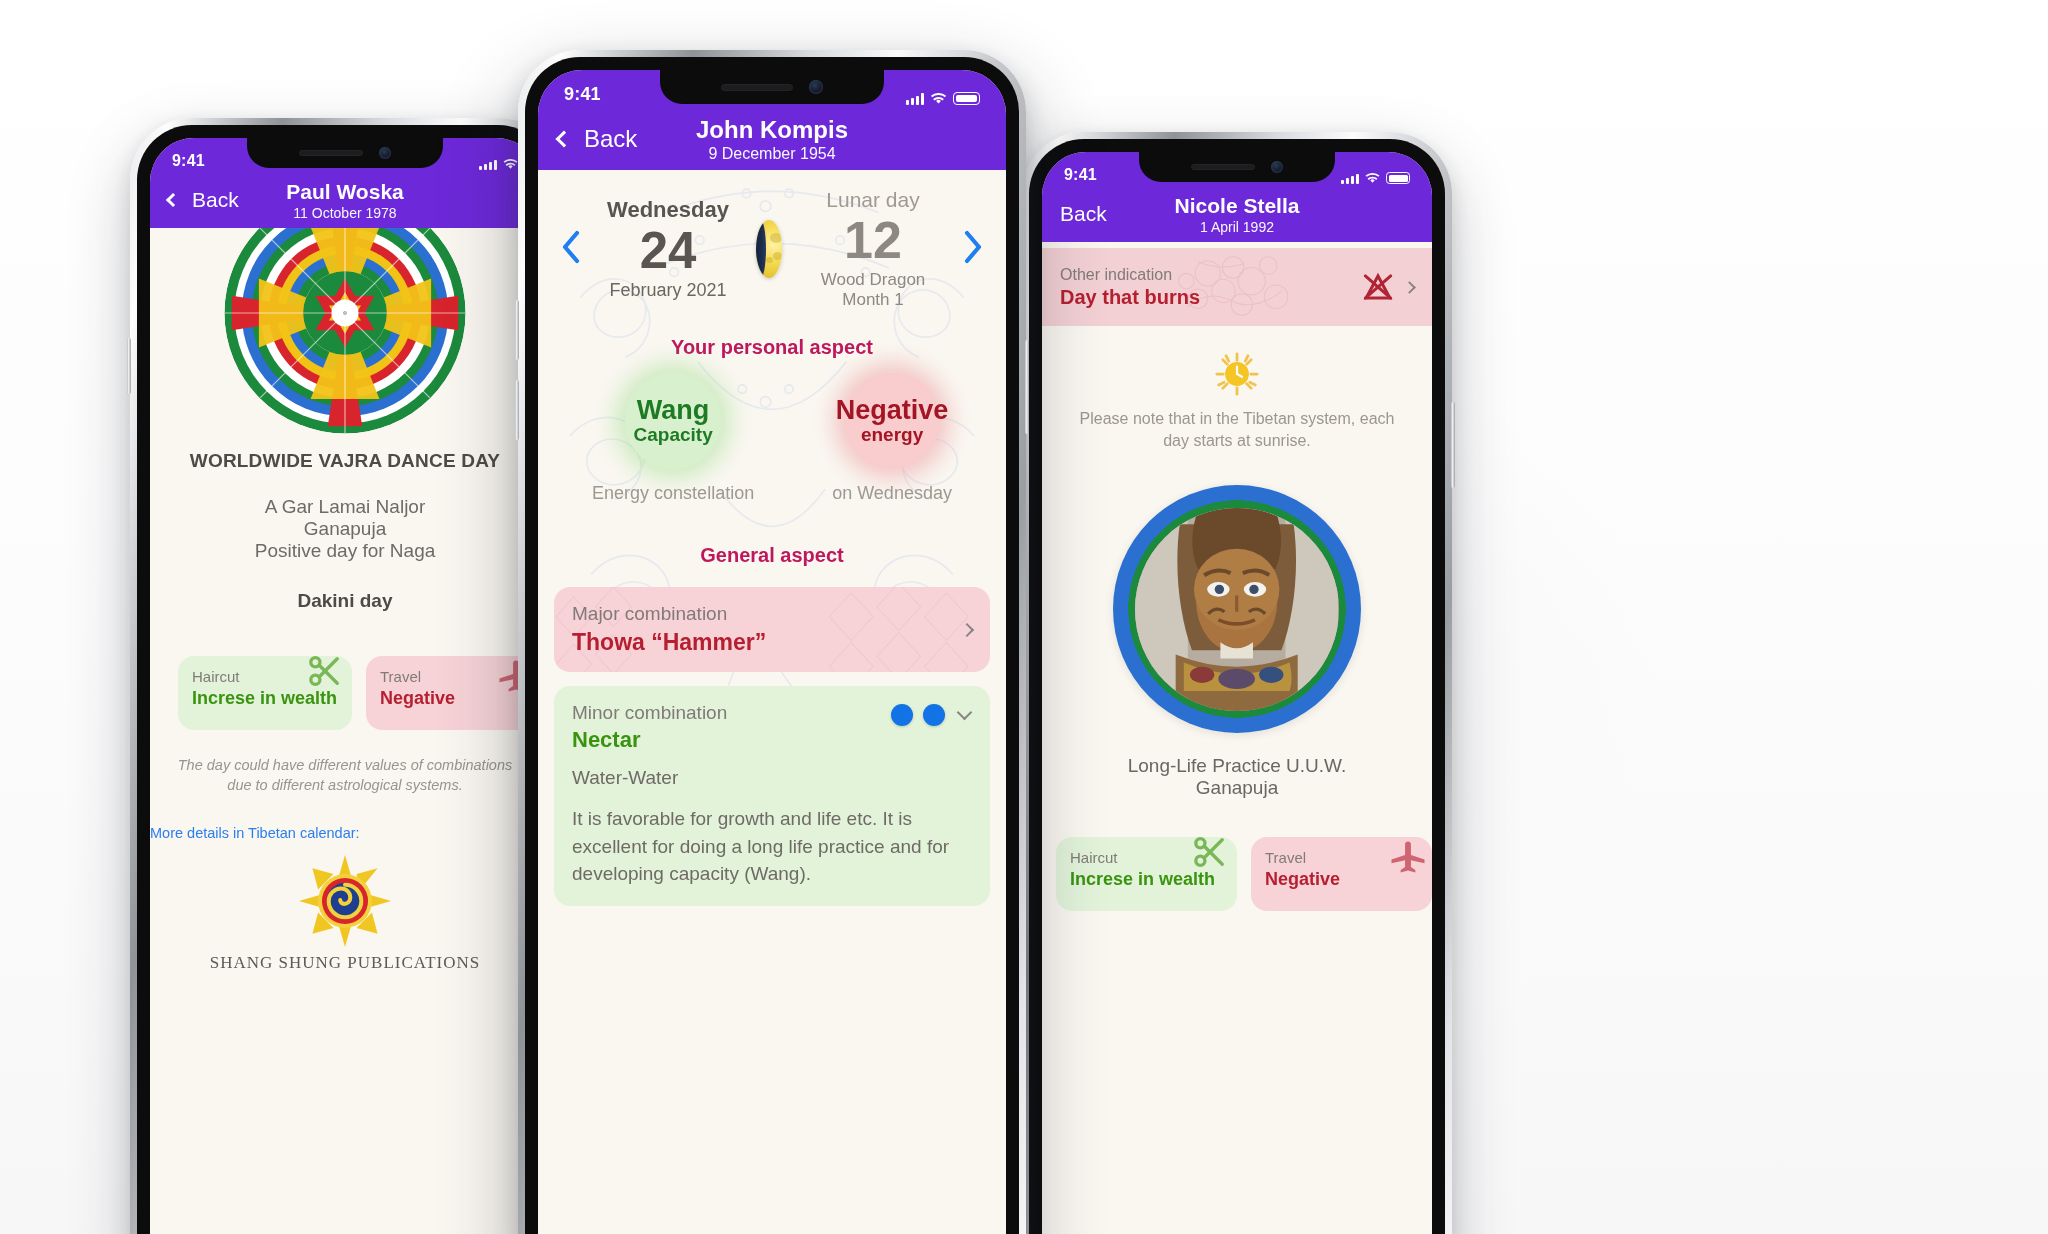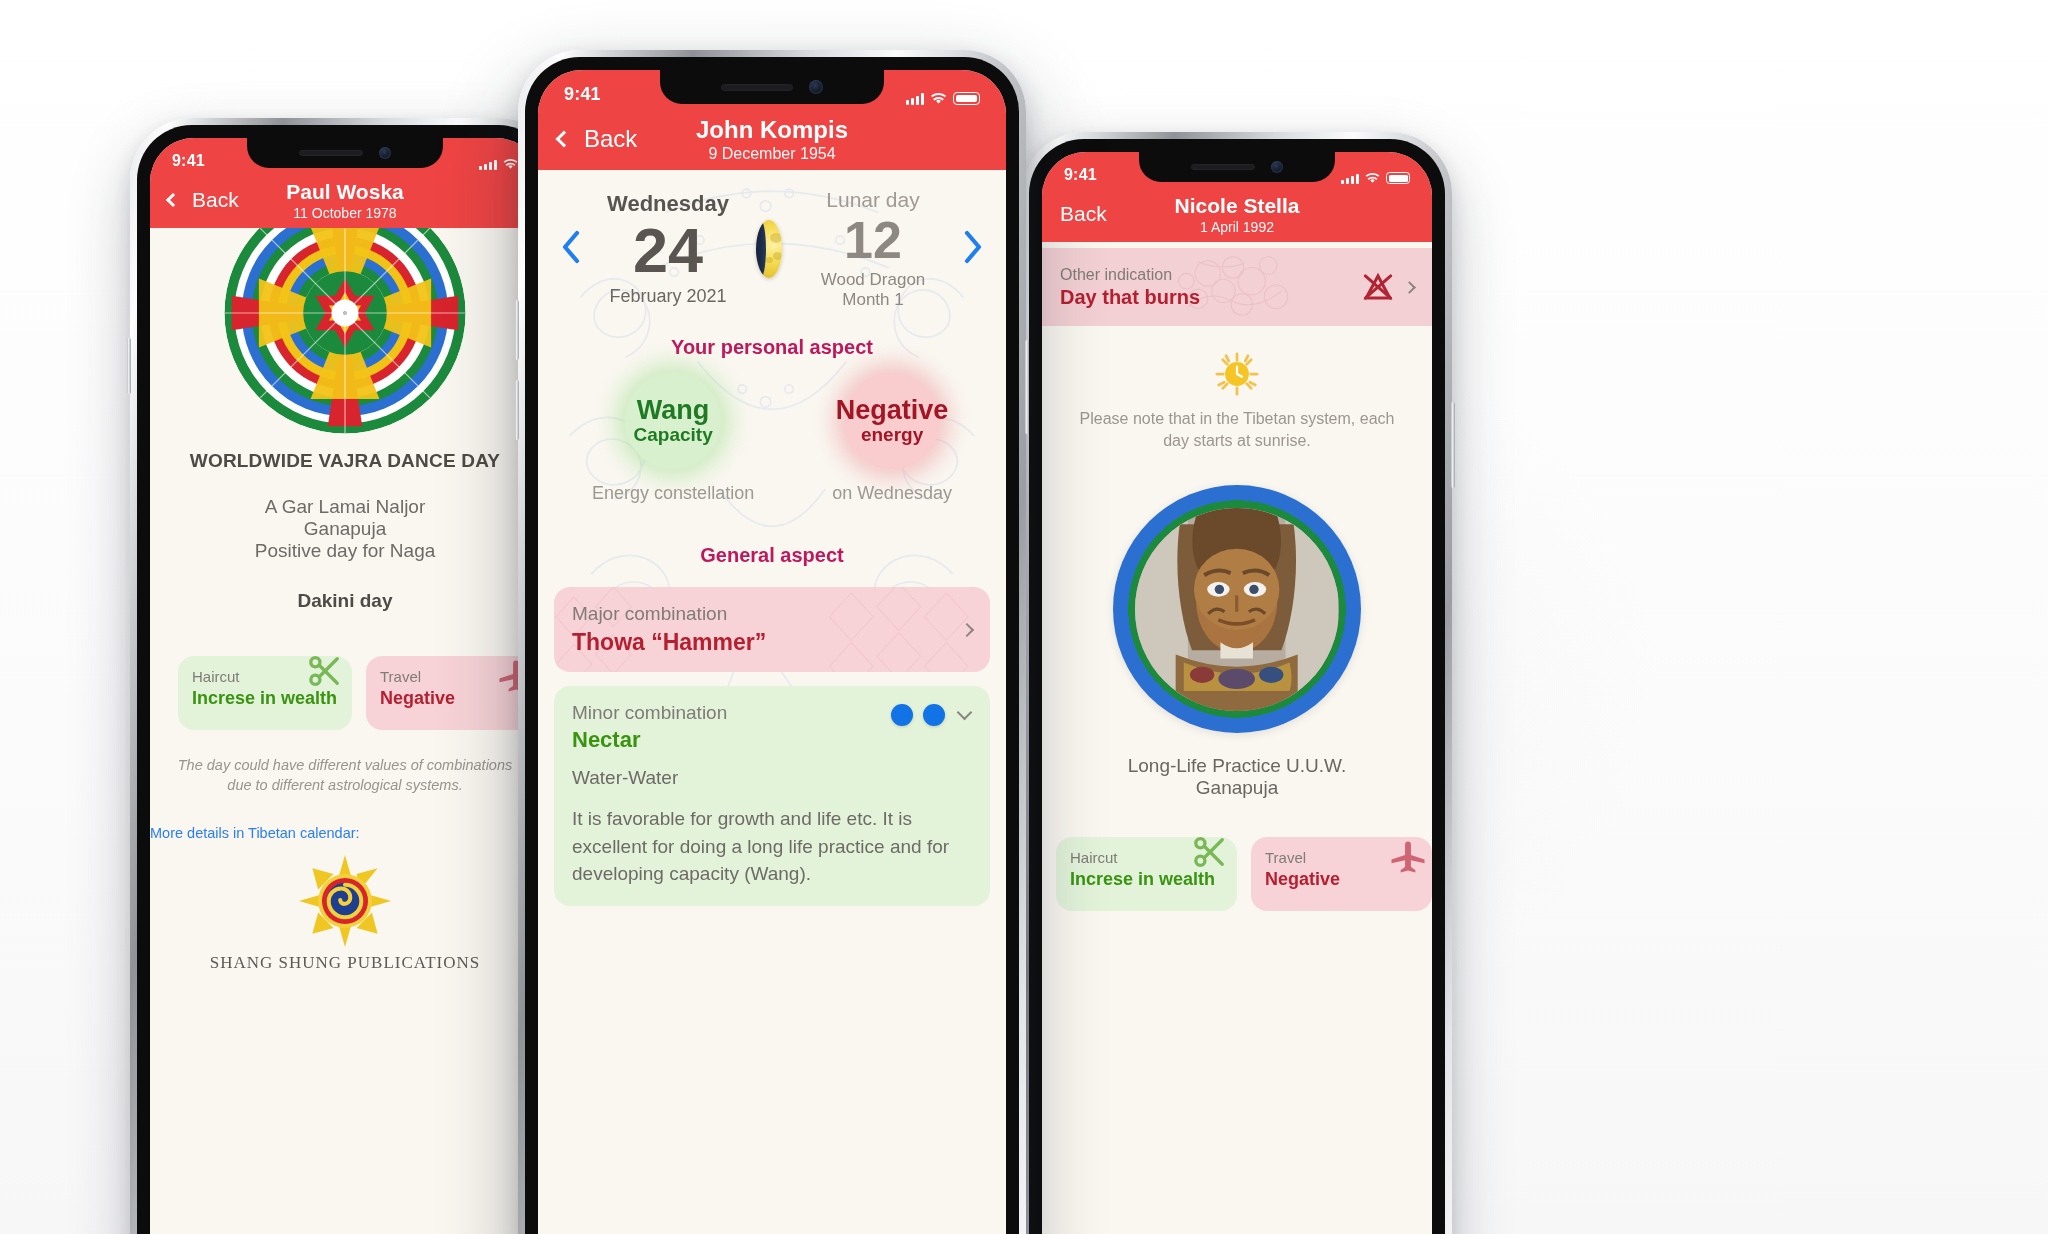--- a/index.html
+++ b/index.html
@@ -63,21 +63,21 @@
     box-shadow: inset 0 0 3px rgba(90,130,200,0.6);
   }
   
   .btn-side {
     position: absolute;
     background: linear-gradient(90deg,#b9bbbf,#eef0f2 40%,#9fa2a6);
     border-radius: 2px;
   }
 
   
-  .navblue { background: #ef4444; position: relative; z-index: 20; }
+  .navblue { background: #6d28d9; position: relative; z-index: 20; }
   .statusbar {
     display: flex; align-items: flex-end;
     justify-content: space-between;
     color: #fff;
     font-weight: 600;
   }
   .sb-time { letter-spacing: .2px; }
   .sb-right { display: flex; align-items: center; gap: 6px; }
   .bars { display: flex; align-items: flex-end; gap: 2px; }
   .bars i { display:block; width:3px; background:#fff; border-radius:1px; }
@@ -586,21 +586,21 @@
 
           <div class="dayrow" style="gap:12px; padding:0 16px;">
             <div class="arrow-nav" style="padding:8px 4px;">
               <svg width="26" height="40" viewBox="0 0 24 40">
                 <polyline points="18,6 6,20 18,34" fill="none" stroke="#1f7ef0" stroke-width="4.2" stroke-linecap="round" stroke-linejoin="round"></polyline>
               </svg>
             </div>
 
             <div class="daycol" style="min-width:136px;">
               <div class="dow" style="font-size:22px;">Wednesday</div>
-              <div class="dnum" style="font-size:63px; margin:2px 0 4px;">24</div>
+              <div class="dnum" style="font-size:51px; margin:2px 0 4px;">24</div>
               <div class="dmon" style="font-size:18px;">February 2021</div>
             </div>
 
             <div class="moon" style="width:58px;height:58px; margin:0 8px;">
               <span class="crater" style="left:52%;top:22%;width:12px;height:10px;"></span>
               <span class="crater" style="left:66%;top:56%;width:9px;height:8px;"></span>
               <span class="crater" style="left:40%;top:64%;width:7px;height:6px;"></span>
             </div>
 
             <div class="daycol" style="min-width:142px;">

